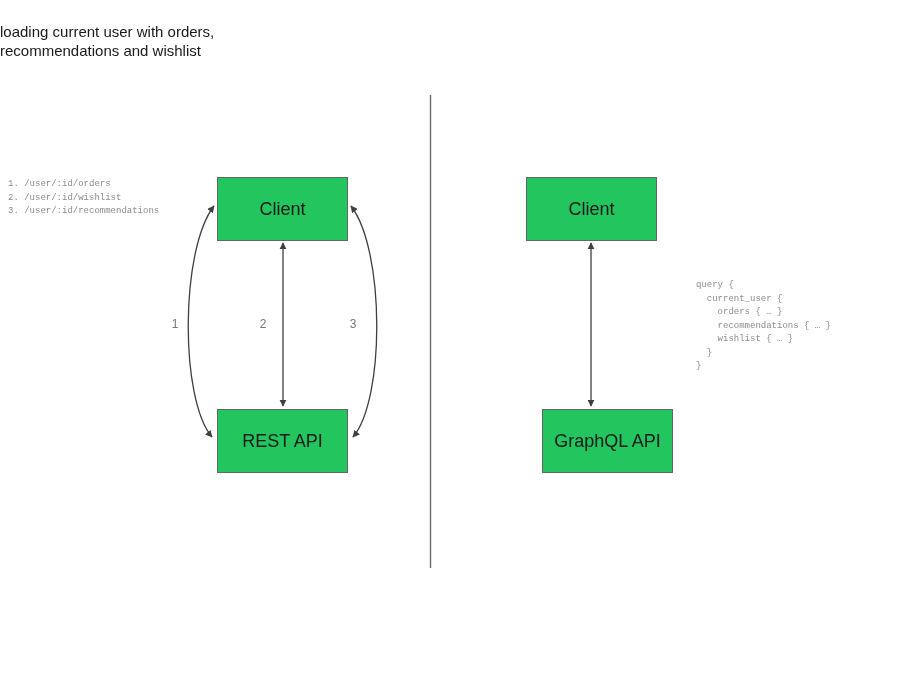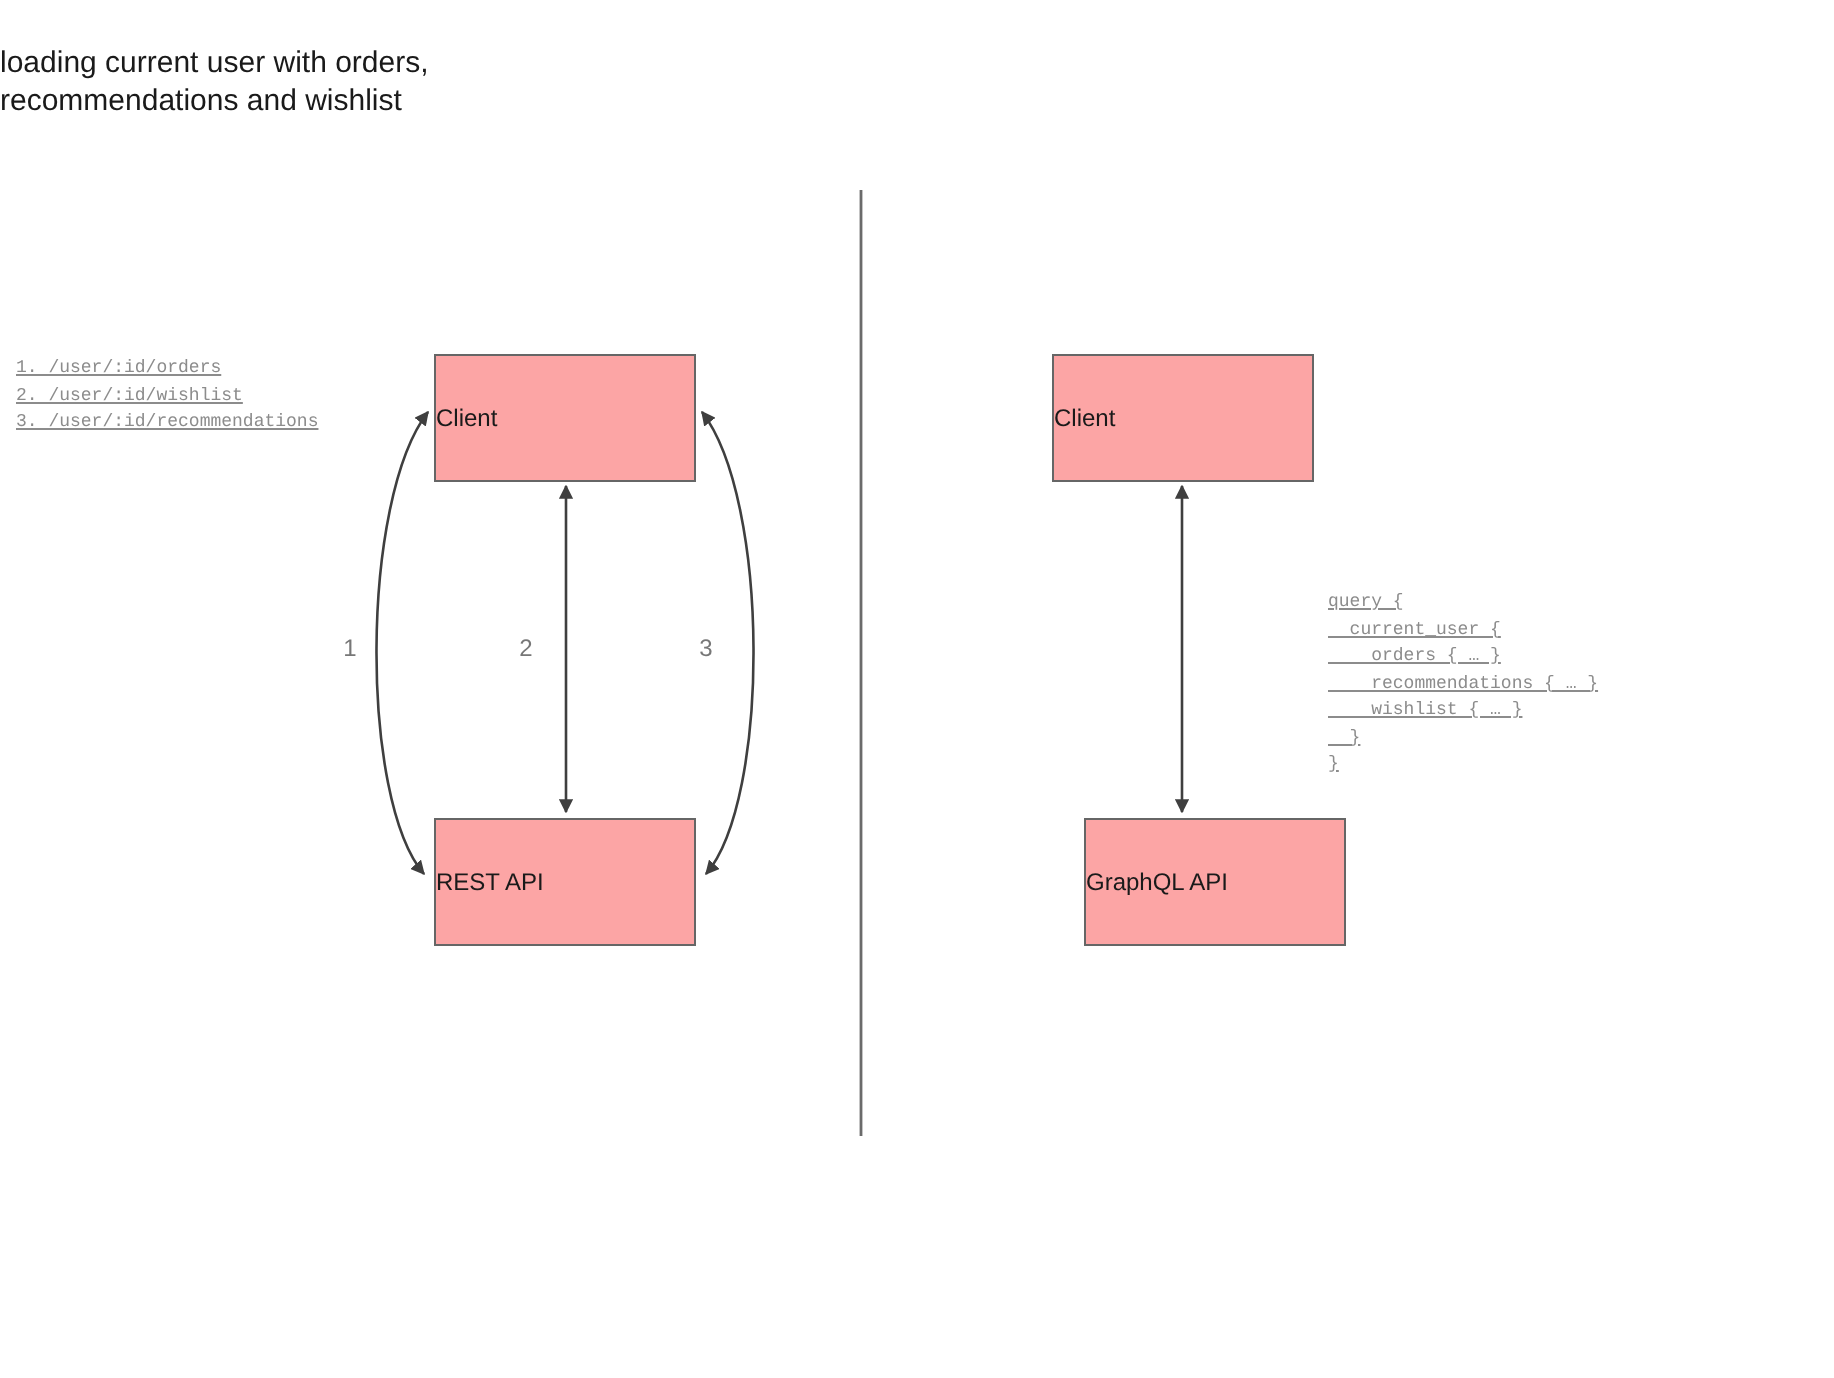--- a/index.html
+++ b/index.html
@@ -29,26 +29,26 @@
     width: 917px;
     text-align: left;
     font-size: 15px;
     line-height: 19px;
     color: #1a1a1a;
     white-space: pre;
   }
   .node {
     position: absolute;
     box-sizing: border-box;
-    background: #fca5a5;
+    background: #22c55e;
     border: 1px solid #666666;
     display: flex;
     align-items: center;
-    justify-content: flex-start;
-    font-size: 12px;
+    justify-content: center;
+    font-size: 18px;
     color: #1a1a1a;
   }
   #node-client-rest { left: 217px; top: 177px; width: 131px; height: 64px; }
   #node-rest-api   { left: 217px; top: 409px; width: 131px; height: 64px; }
   #node-client-gql { left: 526px; top: 177px; width: 131px; height: 64px; }
   #node-graphql-api{ left: 526px; top: 409px; width: 131px; height: 64px; margin-left: 16px; }
 
   .edge-label {
     position: absolute;
     font-size: 12px;
@@ -60,24 +60,23 @@
   #edge-label-2 { left: 253px; top: 317px; }
   #edge-label-3 { left: 343px; top: 317px; }
 
   .code-block {
     position: absolute;
     font-family: "Liberation Mono", monospace;
     font-size: 9px;
     line-height: 13.5px;
     color: #8c8c8c;
     white-space: pre;
-    text-decoration: underline;
   }
   #rest-endpoint-list { left: 8px; top: 178px; }
-  #graphql-query { left: 664px; top: 279px; margin-top: 16px; }
+  #graphql-query { left: 696px; top: 279px; }
 </style>
 </head>
 <body>
 
 <svg id="canvas" viewBox="0 0 917 689" xmlns="http://www.w3.org/2000/svg">
   <defs>
     <marker id="arrow-end" viewBox="0 0 10 10" refX="9" refY="5" markerWidth="5.5" markerHeight="5.5" orient="auto-start-reverse">
       <path d="M 0 0 L 10 5 L 0 10 z" fill="#3f3f3f"></path>
     </marker>
     <marker id="arrow-start" viewBox="0 0 10 10" refX="9" refY="5" markerWidth="5.5" markerHeight="5.5" orient="auto-start-reverse">

